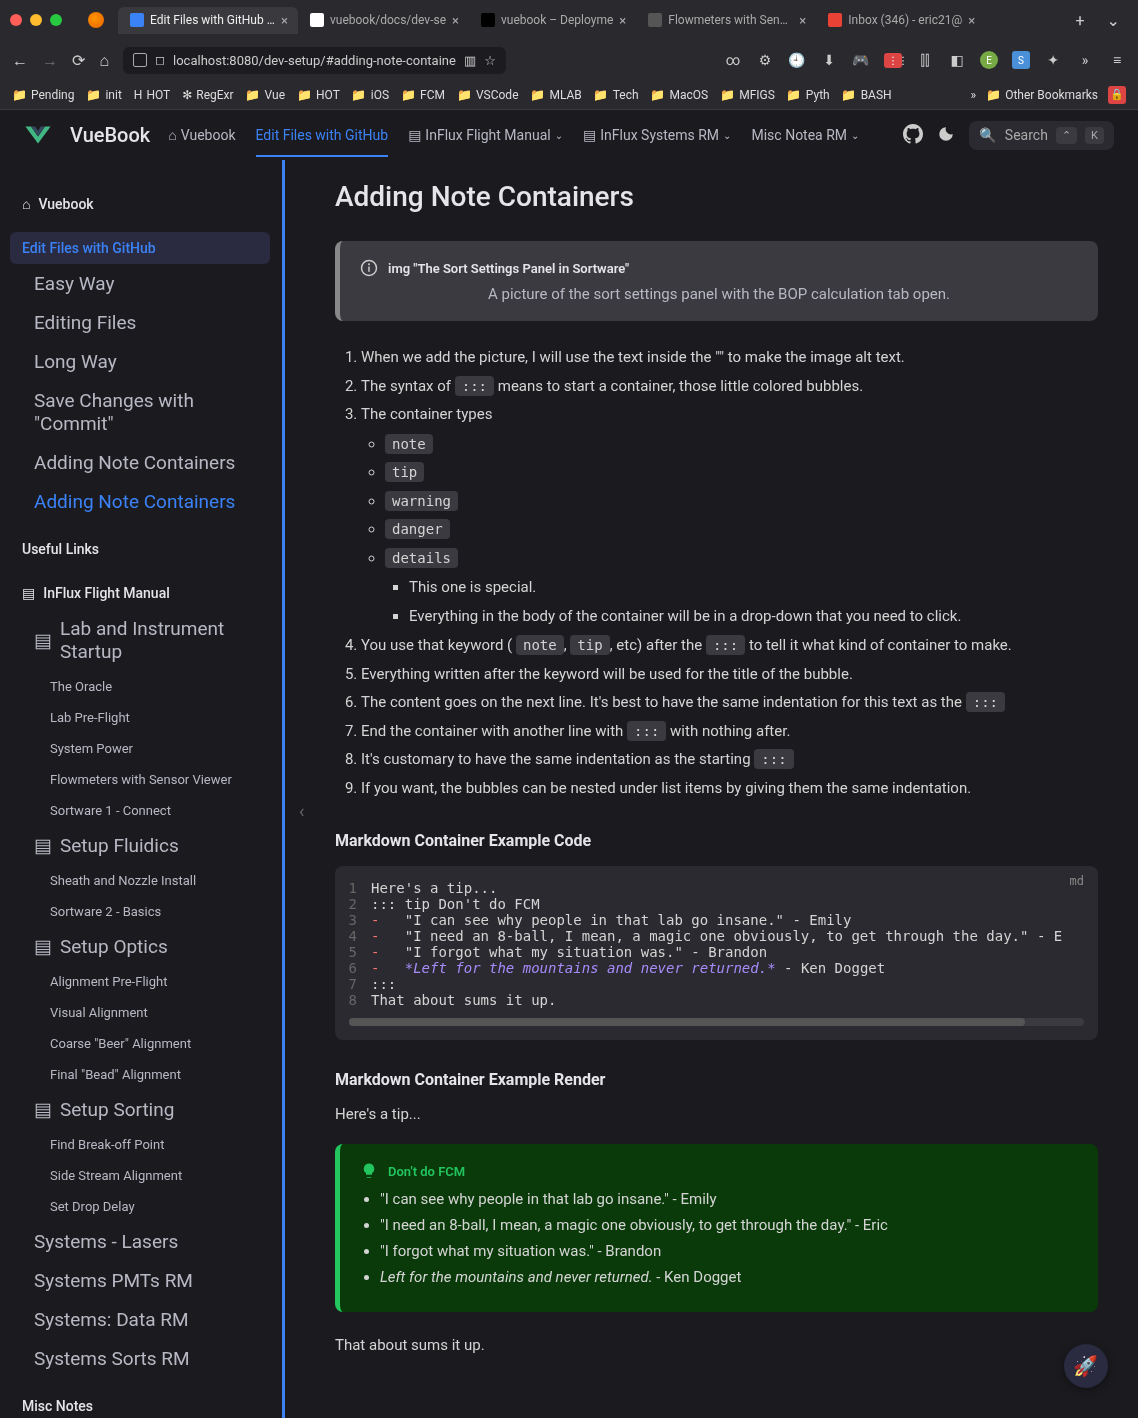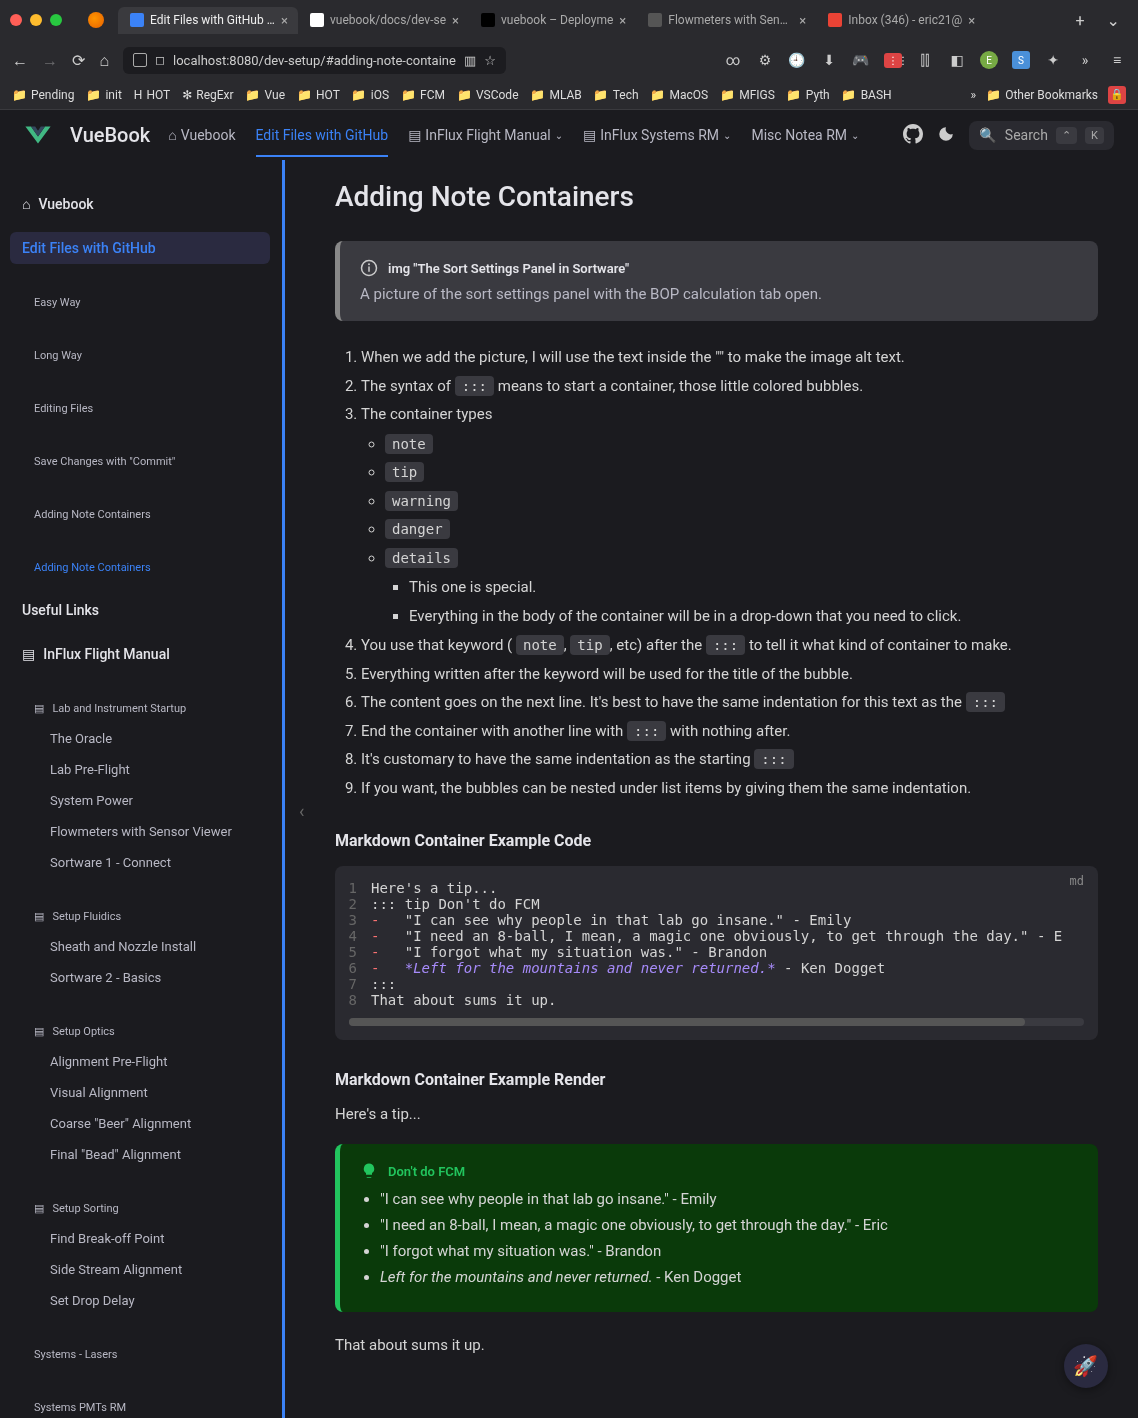--- a/index.html
+++ b/index.html
@@ -138,21 +138,21 @@
 }
 .sb-item {
   padding: 8px 12px;
   color: #b8b8c4;
   display: flex;
   align-items: center;
   gap: 8px;
   border-radius: 6px;
 }
 .sb-item.section { color: #e4e4e9; font-weight: 500; margin-top: 12px; }
-.sb-item.sub { padding-left: 24px; font-size: 11px; margin-top: 24px; }
+.sb-item.sub { padding-left: 24px; font-size: 19px; }
 .sb-item.sub2 { padding-left: 40px; font-size: 13px; }
 .sb-item.active { background: #2a2a40; color: #3b82f6; }
 .sb-item.highlight { color: #3b82f6; }
 
 .content {
   flex: 1;
   padding: 20px 40px 40px 50px;
   overflow-y: auto;
   position: relative;
   border-left: 3px solid #3b82f6;
@@ -183,21 +183,21 @@
   padding: 18px 20px;
   margin-bottom: 24px;
   border-left: 5px solid;
 }
 .bubble.info { background: #3a3a40; border-color: #888; }
 .bubble.tip { background: #0a3a0a; border-color: #22c55e; margin-top: 21px; }
 .bubble-hdr { display: flex; align-items: center; gap: 10px; font-weight: 600; margin-bottom: 8px; }
 .bubble-hdr .ico { width:18px; height:18px; }
 .bubble.info .bubble-hdr { color: #e4e4e9; }
 .bubble.tip .bubble-hdr { color: #22c55e; }
-.bubble-body { color: #b8b8c4; font-size: 15px; }
+.bubble-body { color: #b8b8c4; font-size: 15px; text-align: center; }
 .bubble.tip ul { padding-left: 20px; margin-top: 10px; }
 .bubble.tip li { margin-bottom: 8px; color: #d4d4d4; font-size: 15px; }
 
 ol { padding-left: 26px; color: #d4d4d4; font-size: 15px; line-height:1.7; }
 ol li { margin-bottom: 3px; }
 ol ul { list-style: circle; padding-left: 24px; margin:4px 0; }
 ol ul ul { list-style: square; }
 code.inline {
   background: #3a3a40;
   padding: 2px 7px;
@@ -443,24 +443,24 @@
         <span>⌂</span>
         <span>Vuebook</span>
       </div>
       <div class="sb-item section active">
         <span>Edit Files with GitHub</span>
       </div>
       <div class="sb-item sub">
         <span>Easy Way</span>
       </div>
       <div class="sb-item sub">
+        <span>Editing Files</span>
+      </div>
+      <div class="sb-item sub">
         <span>Long Way</span>
-      </div>
-      <div class="sb-item sub">
-        <span>Editing Files</span>
       </div>
       <div class="sb-item sub">
         <span>Save Changes with "Commit"</span>
       </div>
       <div class="sb-item sub">
         <span>Adding Note Containers</span>
       </div>
       <div class="sb-item sub highlight">
         <span>Adding Note Containers</span>
       </div>

